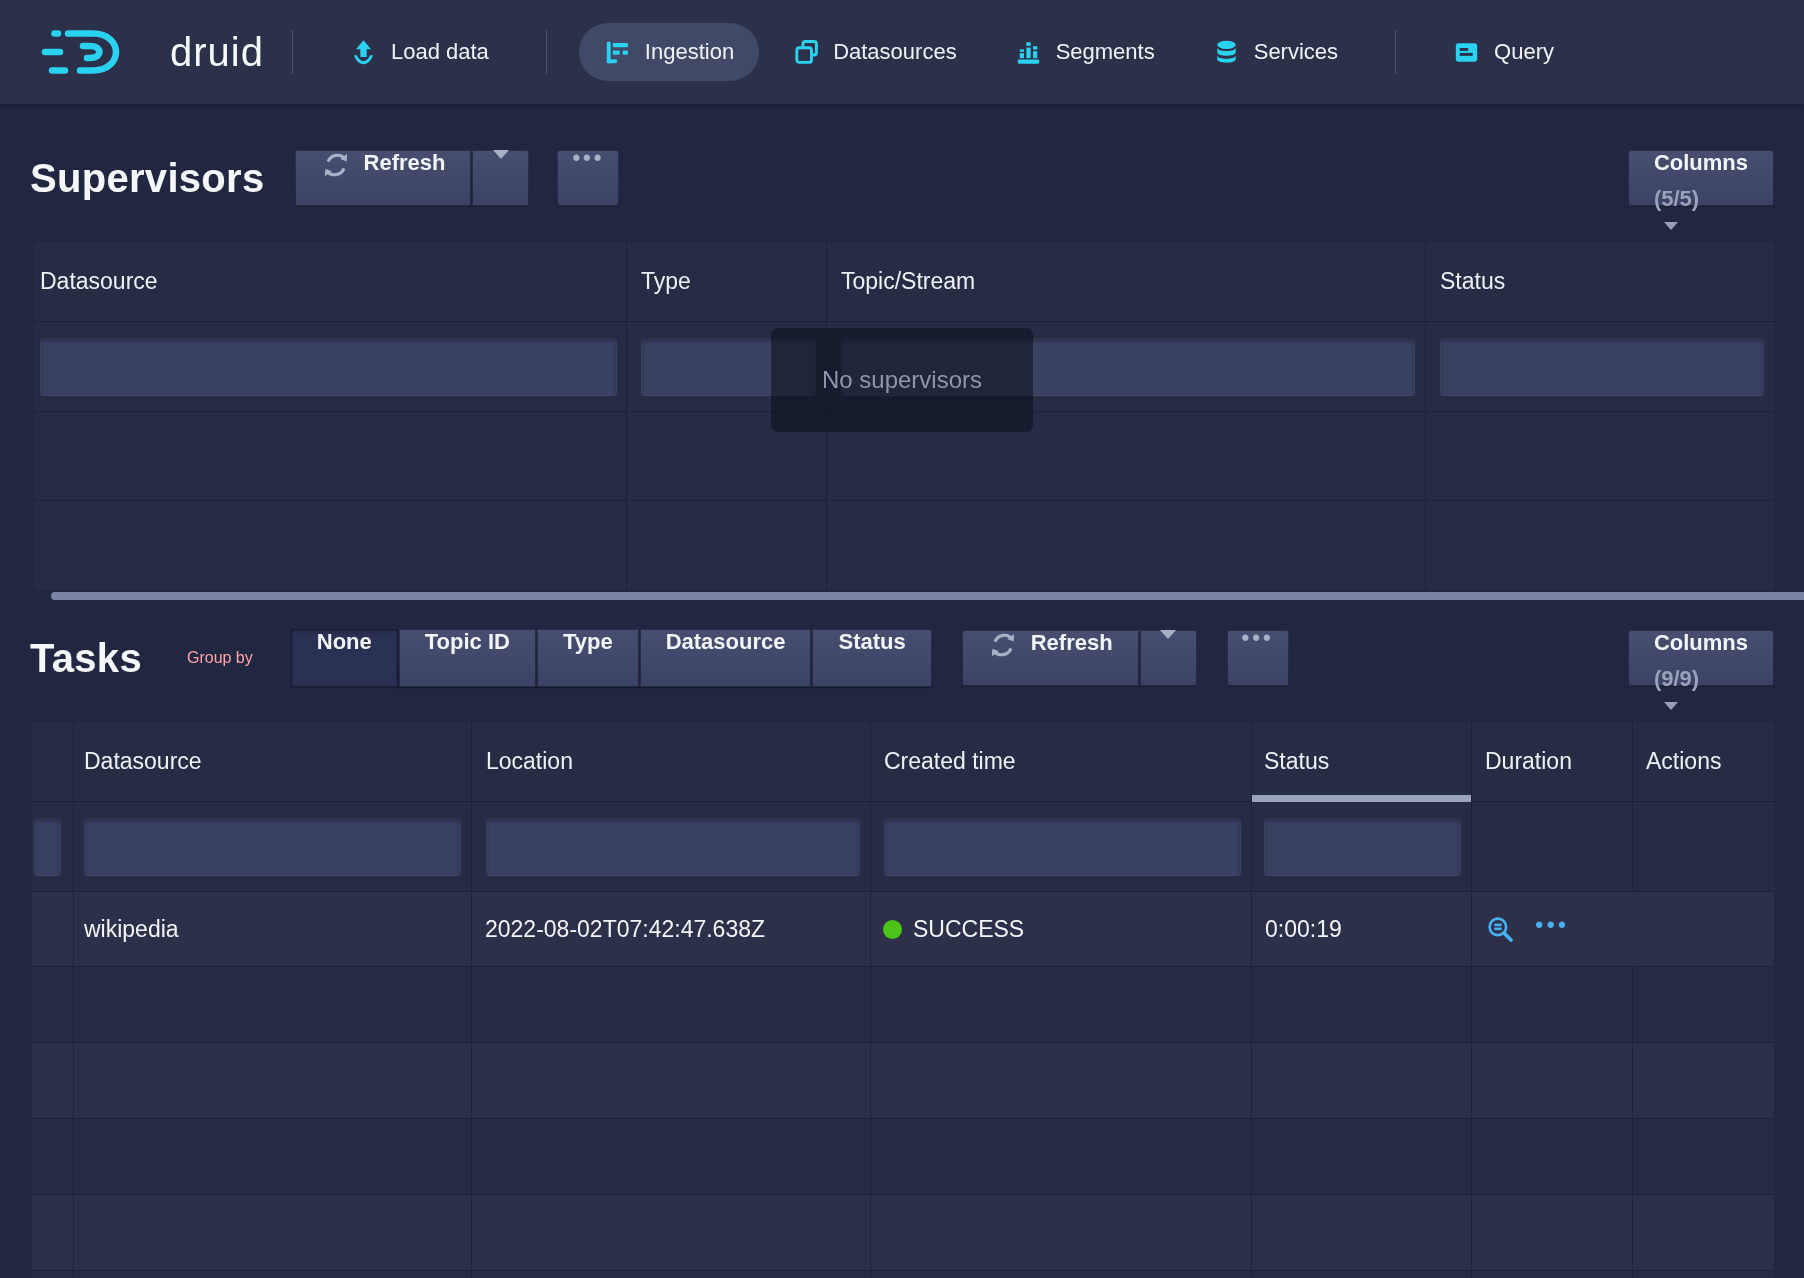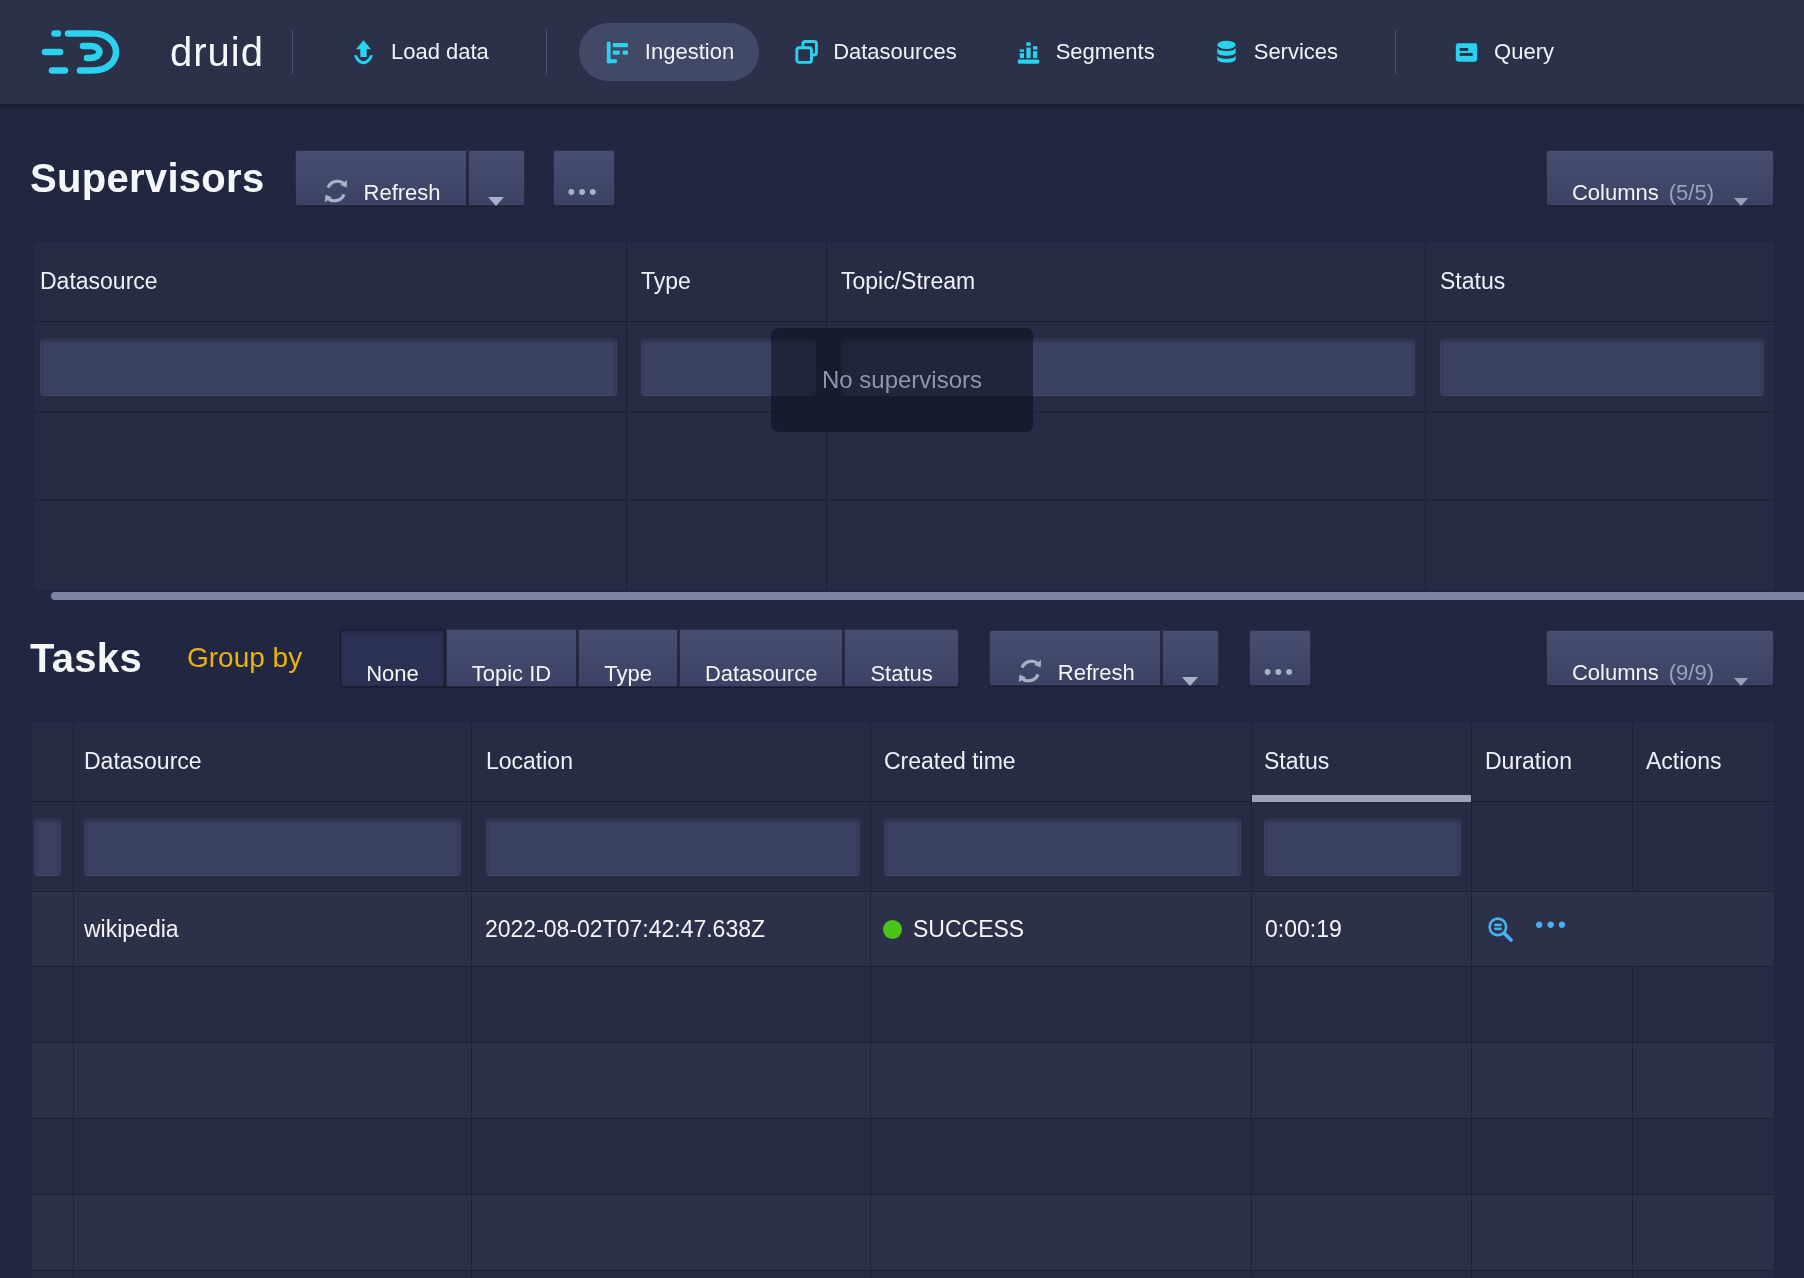--- a/index.html
+++ b/index.html
@@ -25,34 +25,34 @@
     white-space:nowrap;
   }
   .nav-item.active { background:#414967; }
   .nav-item svg { flex:0 0 auto; }
 
   
   .view { padding:0 30px; }
   .bar { display:flex; align-items:center; }
   .view-title { font-size:40px; font-weight:600; color:#f5f8fa; letter-spacing:.3px; }
   .btn {
-    height:56px; display:inline-flex; align-items:flex-end; padding:0 26px;
+    height:56px; display:inline-flex; align-items:flex-start; padding:0 26px;
     background:linear-gradient(180deg,#474e70,#3b4263);
     box-shadow:inset 0 0 0 1px rgba(14,18,34,.5), 0 1px 1px rgba(10,13,25,.3);
-    border-radius:3px; font-size:22px; color:#f2f5f9; cursor:pointer; white-space:nowrap;
+    border-radius:3px; font-size:22px; color:#f2f5f9; cursor:pointer; white-space:nowrap;font-weight:bold;
   }
   .split { display:inline-flex; }
   .split .btn.main { border-radius:3px 0 0 3px; }
   .split .btn.caret-part { border-radius:0 3px 3px 0; width:58px; padding:0; justify-content:center; border-left:1px solid rgba(14,18,34,.65); }
   .caret { width:0; height:0; border-left:8px solid transparent; border-right:8px solid transparent; border-top:9px solid #a9b1c6; }
   .caret.small { border-left-width:7px; border-right-width:7px; border-top-width:8px; border-top-color:#97a0b6; }
   .btn-more { width:62px; padding:0; justify-content:center; }
   .dots { color:#a9b1c6; font-size:22px; letter-spacing:3px; line-height:1; transform:translateY(-3px); }
   .muted { color:#99a2b8; }
-  .columns-btn { margin-left:auto; gap:10px; }
+  .columns-btn { margin-left:auto; gap:10px;flex-direction:column; }
   .refresh-ic { color:#a9b1c6; }
 
   
   .tbl { background:#272c45; position:relative; }
   .row { display:grid; }
   .sup .row { grid-template-columns:592px 200px 599px 1fr; }
   .tsk .row { grid-template-columns:42px 398px 399px 381px 220px 161px 1fr; }
   .cell {
     border-right:1px solid #1d2238; padding-left:14px;
     display:flex; align-items:center; position:relative; min-width:0;
@@ -88,21 +88,21 @@
     background:rgba(11,15,28,.55); border-radius:7px;
     display:flex; align-items:center; justify-content:center;
     font-size:24px; color:#8e96ac; z-index:3;
   }
   .hscrollbar {
     height:8px; background:#7b84a2; border-radius:4px 0 0 4px;
     margin:2px -30px 0 21px;
   }
 
   
-  .groupby-label { font-size:28px; color:#eab308; margin:0 38px 0 45px; }
+  .groupby-label { font-size:16px; color:#fca5a5; margin:0 38px 0 45px; }
   .btn-group { display:inline-flex; border-radius:3px; box-shadow:0 1px 1px rgba(10,13,25,.3); }
   .btn-group .btn { border-radius:0; height:58px; }
   .btn-group .btn:first-child { border-radius:3px 0 0 3px; }
   .btn-group .btn:last-child { border-radius:0 3px 3px 0; }
   .btn-group .btn + .btn { border-left:1px solid rgba(14,18,34,.65); }
   .btn-group .btn.active {
     background:#2b3153;
     box-shadow:inset 0 0 0 1px rgba(14,18,34,.6), inset 0 2px 4px rgba(7,10,20,.35);
   }
   .mt { margin-top:34px; }

